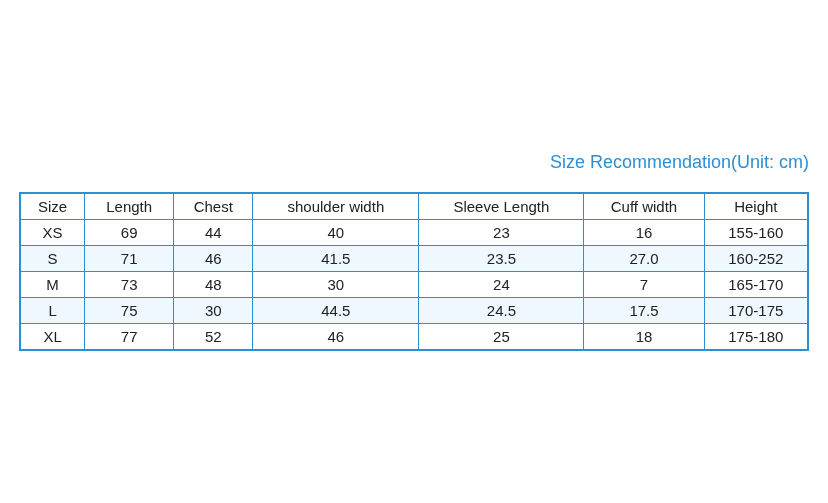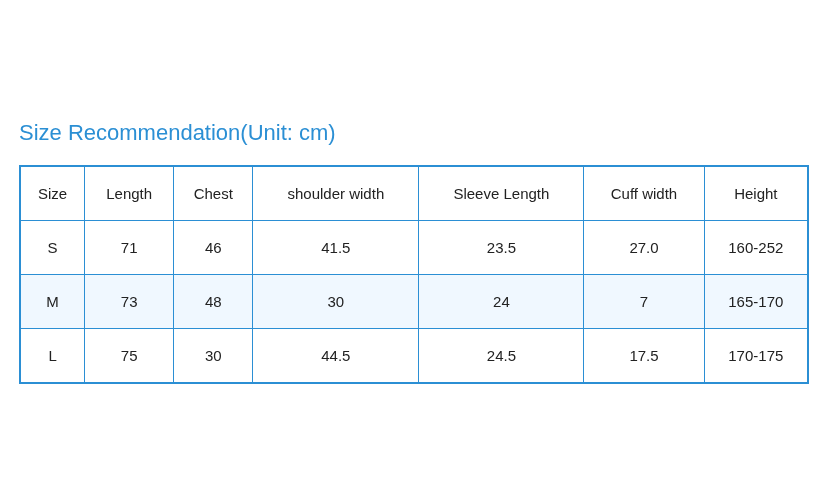--- a/index.html
+++ b/index.html
@@ -17,37 +17,37 @@
       align-items: center;
       justify-content: center;
     }
 
     .container {
       width: 810px;
       padding: 10px;
     }
 
     .title {
-      text-align: left;
+      text-align: right;
       color: #2b8fd4;
-      font-size: 22px;
+      font-size: 18px;
       margin-bottom: 19px;
       font-weight: normal;
     }
 
     table {
       width: 100%;
       border-collapse: collapse;
       border: 2px solid #2b8fd4;
     }
 
     th, td {
       border: 1px solid #2b8fd4;
       text-align: center;
-      padding: 18px 6px;
+      padding: 4px 6px;
       font-size: 15px;
       color: #222222;
     }
 
     thead tr {
       background-color: #ffffff;
     }
 
     tbody tr {
       background-color: #ffffff;
@@ -77,20 +77,29 @@
           <th>Size</th>
           <th>Length</th>
           <th>Chest</th>
           <th>shoulder width</th>
           <th>Sleeve Length</th>
           <th>Cuff width</th>
           <th>Height</th>
         </tr>
     </thead>
     <tbody>
+    <tr>
+          <td>XS</td>
+          <td>69</td>
+          <td>44</td>
+          <td>40</td>
+          <td>23</td>
+          <td>16</td>
+          <td>155-160</td>
+        </tr>
         <tr>
           <td>S</td>
           <td>71</td>
           <td>46</td>
           <td>41.5</td>
           <td>23.5</td>
           <td>27.0</td>
           <td>160-252</td>
         </tr>
         <tr>
@@ -104,15 +113,24 @@
         </tr>
         <tr>
           <td>L</td>
           <td>75</td>
           <td>30</td>
           <td>44.5</td>
           <td>24.5</td>
           <td>17.5</td>
           <td>170-175</td>
         </tr>
+        <tr>
+          <td>XL</td>
+          <td>77</td>
+          <td>52</td>
+          <td>46</td>
+          <td>25</td>
+          <td>18</td>
+          <td>175-180</td>
+        </tr>
       </tbody>
   </table>
 </div>
 
 </body></html>

